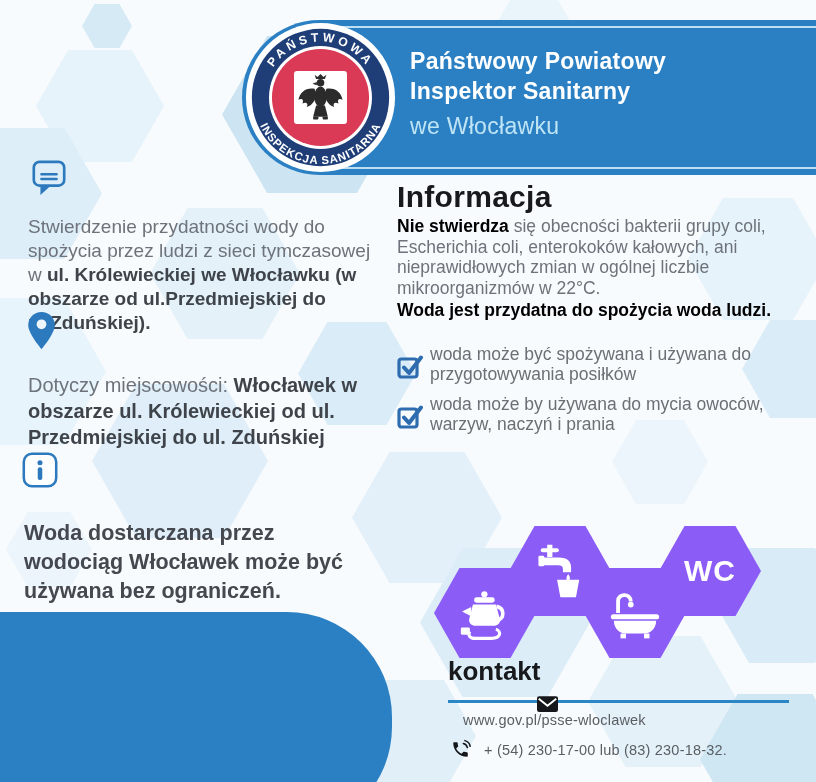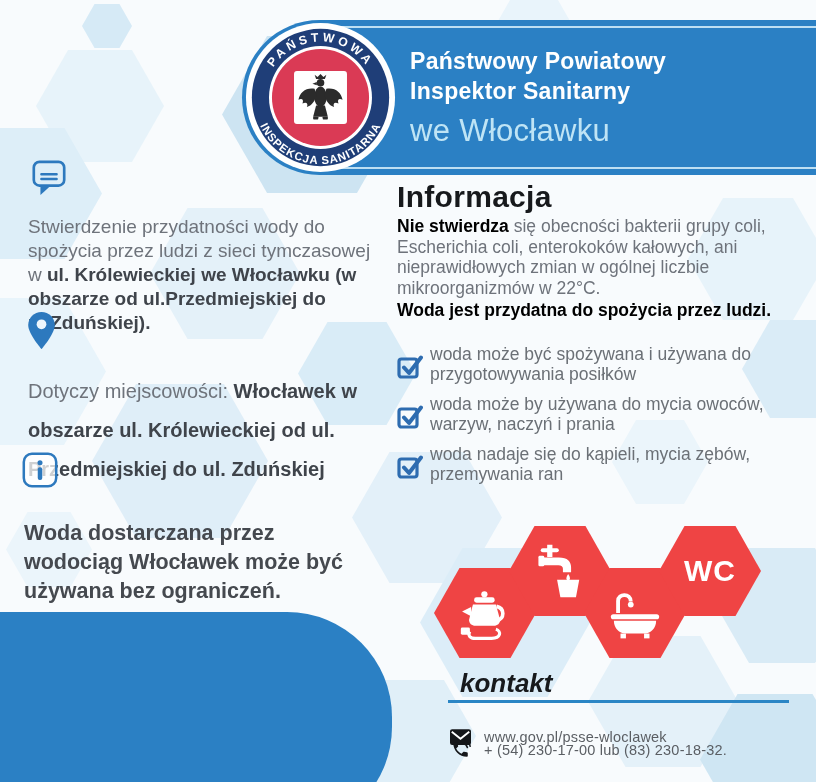--- a/index.html
+++ b/index.html
@@ -15,56 +15,56 @@
     position:absolute;left:242px;top:20px;right:-4px;height:155px;
     background:#2b80c4;border-radius:78px 0 0 78px;
   }
   .header-band::before{
     content:'';position:absolute;left:6px;top:6px;right:0;bottom:6px;
     border:2px solid rgba(216,240,252,.85);border-right:none;
     border-radius:72px 0 0 72px;pointer-events:none;
   }
   .header-text{position:absolute;left:168px;top:26px;}
   .header-title{font-size:23px;font-weight:800;color:#ffffff;line-height:30px;letter-spacing:.3px;}
-  .header-sub{font-size:31px;font-weight:400;color:#bfe4f5;margin-top:7px;letter-spacing:.3px;}
+  .header-sub{font-size:23px;font-weight:400;color:#bfe4f5;margin-top:7px;letter-spacing:.3px;}
   .logo{position:absolute;left:244px;top:21px;width:153px;height:153px;}
   
   .ico-abs{position:absolute;}
   .para{position:absolute;color:#6e737b;}
   .p-statement{left:28px;top:196px;width:348px;font-size:19px;line-height:24px;}
   .p-statement b,.p-location b{color:#3f444b;font-weight:800;}
-  .p-location{left:28px;top:352px;width:352px;font-size:20px;line-height:39px;}
+  .p-location{left:28px;top:352px;width:352px;font-size:20px;line-height:26px;}
   .p-unrestricted{left:24px;top:497px;width:330px;font-size:21.5px;line-height:29px;font-weight:800;color:#45494f;}
   
   .announce-band{
     position:absolute;left:-60px;top:612px;width:452px;height:220px;
     background:#2b80c4;border-radius:0 105px 105px 0;
   }
   
   .info-heading{position:absolute;left:397px;top:180px;font-size:30px;font-weight:800;color:#17191c;letter-spacing:.3px;}
   .info-body{position:absolute;left:397px;top:216px;width:394px;font-size:17.5px;line-height:20.5px;color:#6e737b;margin:0;}
   .info-body b{color:#000000;font-weight:800;}
   .info-body .closing{display:block;margin-top:2px;}
   .checklist{position:absolute;left:397px;top:344px;width:396px;}
   .check-item{display:flex;align-items:flex-end;margin-bottom:10px;}
   .check-ico{flex:0 0 26px;margin-top:1px;}
   .check-text{font-size:17.5px;line-height:20px;color:#6b7076;margin-left:7px;}
   
   .ghex{
-    position:absolute;width:102px;height:90px;background:#ef4444;
+    position:absolute;width:102px;height:90px;background:#8b5cf6;
     clip-path:polygon(25% 0,75% 0,100% 50%,75% 100%,25% 100%,0 50%);
     display:flex;align-items:center;justify-content:center;
   }
   .ghex .wc{font-size:30px;font-weight:800;color:#fff;letter-spacing:1px;}
   
   .contact-heading{position:absolute;left:448px;top:656px;font-size:26px;font-weight:800;color:#17191c;}
   .contact-rule{position:absolute;left:448px;top:700px;width:341px;height:2.5px;background:#2b86c5;}
   .contact-row{position:absolute;left:450px;display:flex;align-items:center;}
   .contact-row .txt{font-size:14.5px;color:#5a5e63;margin-left:13px;letter-spacing:.2px;}
-  .row-web{top:729px;}
+  .row-web{top:696px;flex-direction:column;}
   .row-phone{top:739px;}
 </style>
 </head>
 <body>
 
 <div class="poster">
 
   <div>
     <i class="hx" style="left:82px;top:4px;width:50px;height:44px;background:#d6eaf6;"></i>
     <i class="hx" style="left:222px;top:36px;width:180px;height:157px;background:#cde4f2;"></i>
@@ -147,49 +147,40 @@
       <rect x="17.5" y="17" width="5" height="14" rx="2.2" fill="#2d79be"></rect>
     </svg>
   </span>
   <p class="para p-unrestricted">Woda dostarczana przez wodociąg Włocławek może być używana bez ograniczeń.</p>
 
   <div class="announce-band">
     
   </div>
 
   <h2 class="info-heading" style="margin:0;text-align:center;">Informacja</h2>
-  <p class="info-body"><b>Nie stwierdza</b><span> się obecności bakterii grupy coli, Escherichia coli, enterokoków kałowych, ani nieprawidłowych zmian w ogólnej liczbie mikroorganizmów w 22°C.</span><b class="closing">Woda jest przydatna do spożycia przez ludzi.</b></p>
+  <p class="info-body"><b>Nie stwierdza</b><span> się obecności bakterii grupy coli, Escherichia coli, enterokoków kałowych, ani nieprawidłowych zmian w ogólnej liczbie mikroorganizmów w 22°C.</span><b class="closing">Woda jest przydatna do spożycia woda ludzi.</b></p>
 
   <div class="checklist">
       <div class="check-item">
       <span class="check-ico">
         <svg width="26" height="26" viewBox="0 0 26 26" aria-hidden="true">
           <rect x="2" y="5" width="18" height="18" rx="2.5" fill="none" stroke="#2e6cb0" stroke-width="3.2"></rect>
           <path d="M7 13.5 l5 5.5 L24 3.5" fill="none" stroke="#2e6cb0" stroke-width="4" stroke-linecap="round" stroke-linejoin="round"></path>
         </svg>
       </span>
       <span class="check-text">woda może być spożywana i używana do przygotowywania posiłków</span>
     </div>
       <div class="check-item">
       <span class="check-ico">
         <svg width="26" height="26" viewBox="0 0 26 26" aria-hidden="true">
           <rect x="2" y="5" width="18" height="18" rx="2.5" fill="none" stroke="#2e6cb0" stroke-width="3.2"></rect>
           <path d="M7 13.5 l5 5.5 L24 3.5" fill="none" stroke="#2e6cb0" stroke-width="4" stroke-linecap="round" stroke-linejoin="round"></path>
         </svg>
       </span>
       <span class="check-text">woda może by używana do mycia owoców, warzyw, naczyń i prania</span>
-    </div>
-      <div class="check-item">
-      <span class="check-ico">
-        <svg width="26" height="26" viewBox="0 0 26 26" aria-hidden="true">
-          <rect x="2" y="5" width="18" height="18" rx="2.5" fill="none" stroke="#2e6cb0" stroke-width="3.2"></rect>
-          <path d="M7 13.5 l5 5.5 L24 3.5" fill="none" stroke="#2e6cb0" stroke-width="4" stroke-linecap="round" stroke-linejoin="round"></path>
-        </svg>
-      </span>
-      <span class="check-text">woda nadaje się do kąpieli, mycia zębów, przemywania ran</span>
     </div>
     </div>
 
   <div class="ghex" style="left:434px;top:568px;">
     <svg width="58" height="58" viewBox="0 0 48 48" aria-hidden="true">
       <g fill="#ffffff">
         <rect x="15" y="11" width="17" height="4.5" rx="2"></rect>
         <circle cx="23.5" cy="8.5" r="2.6"></circle>
         <path d="M14 17 h19 l3.5 12.5 c0 3 -2.2 5 -5.2 5 H16 c-3 0 -5.2 -2 -5.2 -5 Z"></path>
         <path d="M12.5 19 l-7.5 3.8 7.5 3.8 z"></path>
@@ -221,21 +212,21 @@
         <path d="M6.5 30.5 h35 c0 6.5 -5 10.5 -9 10.5 H15.5 c-4 0 -9 -4 -9 -10.5 z"></path>
         <rect x="12" y="41" width="4.5" height="4"></rect>
         <rect x="31.5" y="41" width="4.5" height="4"></rect>
       </g>
     </svg>
   </div>
   <div class="ghex" style="left:659px;top:526px;">
     <span class="wc">WC</span>
   </div>
 
-  <h2 class="contact-heading" style="margin:12px;font-style:italic;">kontakt</h2>
+  <h2 class="contact-heading" style="margin:0;">kontakt</h2>
   <div class="contact-rule"></div>
   <div class="contact-row row-web">
     <svg width="21" height="16" viewBox="0 0 24 18" aria-hidden="true">
       <rect width="24" height="18" rx="2.5" fill="#15171a"></rect>
       <path d="M2 3 l10 8 10 -8" stroke="#ffffff" stroke-width="2.2" fill="none"></path>
     </svg>
     <span class="txt">www.gov.pl/psse-wloclawek</span>
   </div>
   <div class="contact-row row-phone">
     <svg width="21" height="21" viewBox="0 0 26 26" aria-hidden="true">

